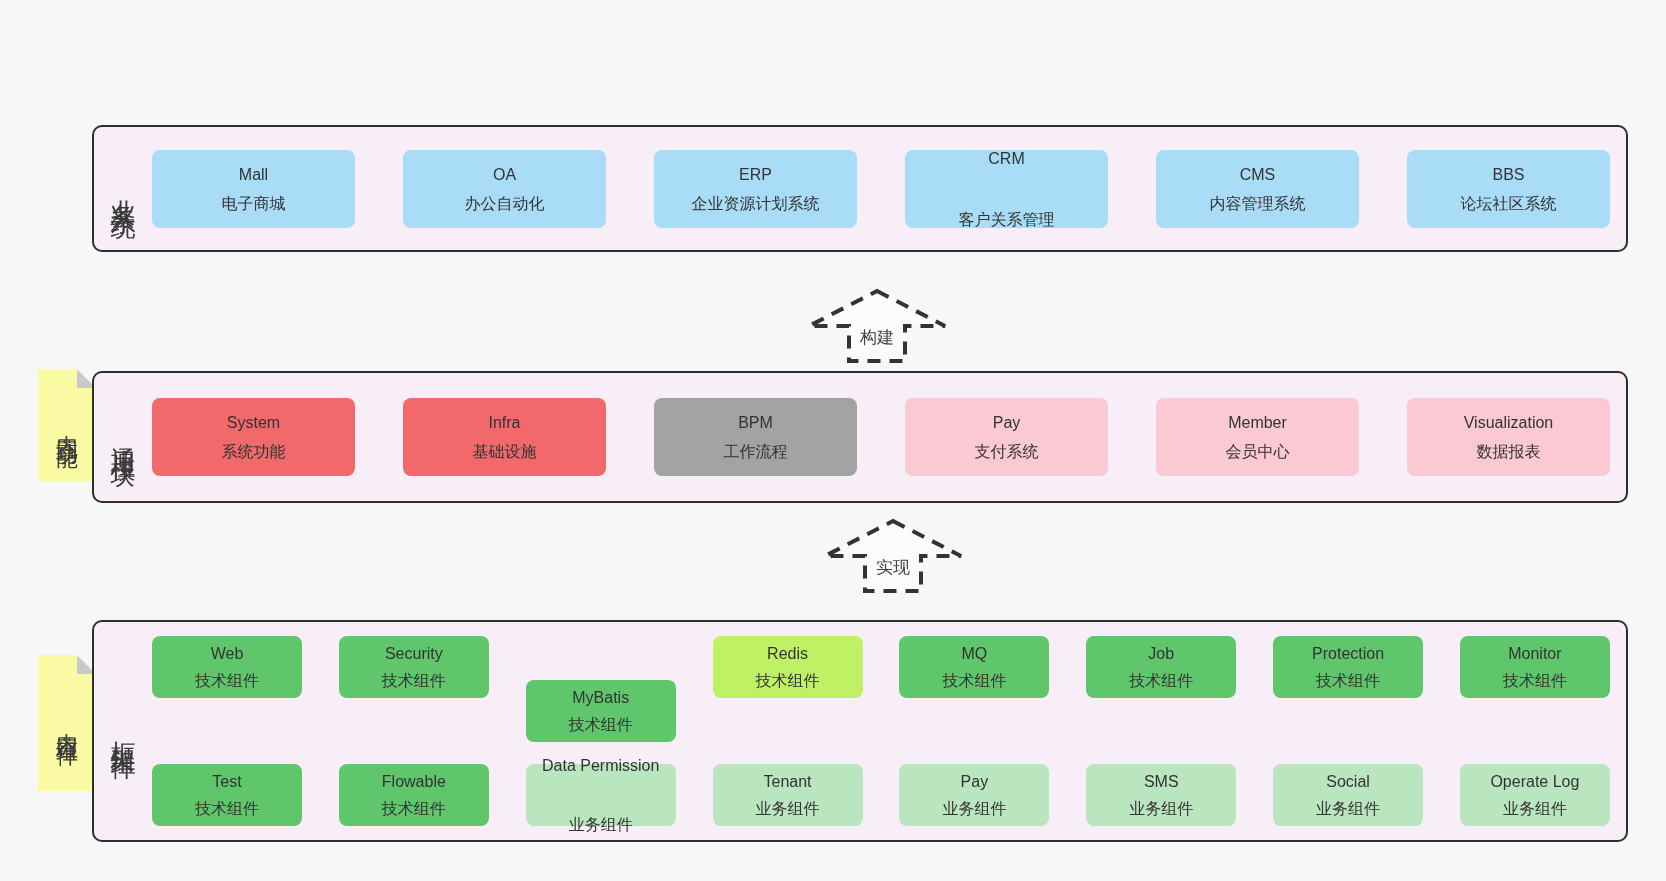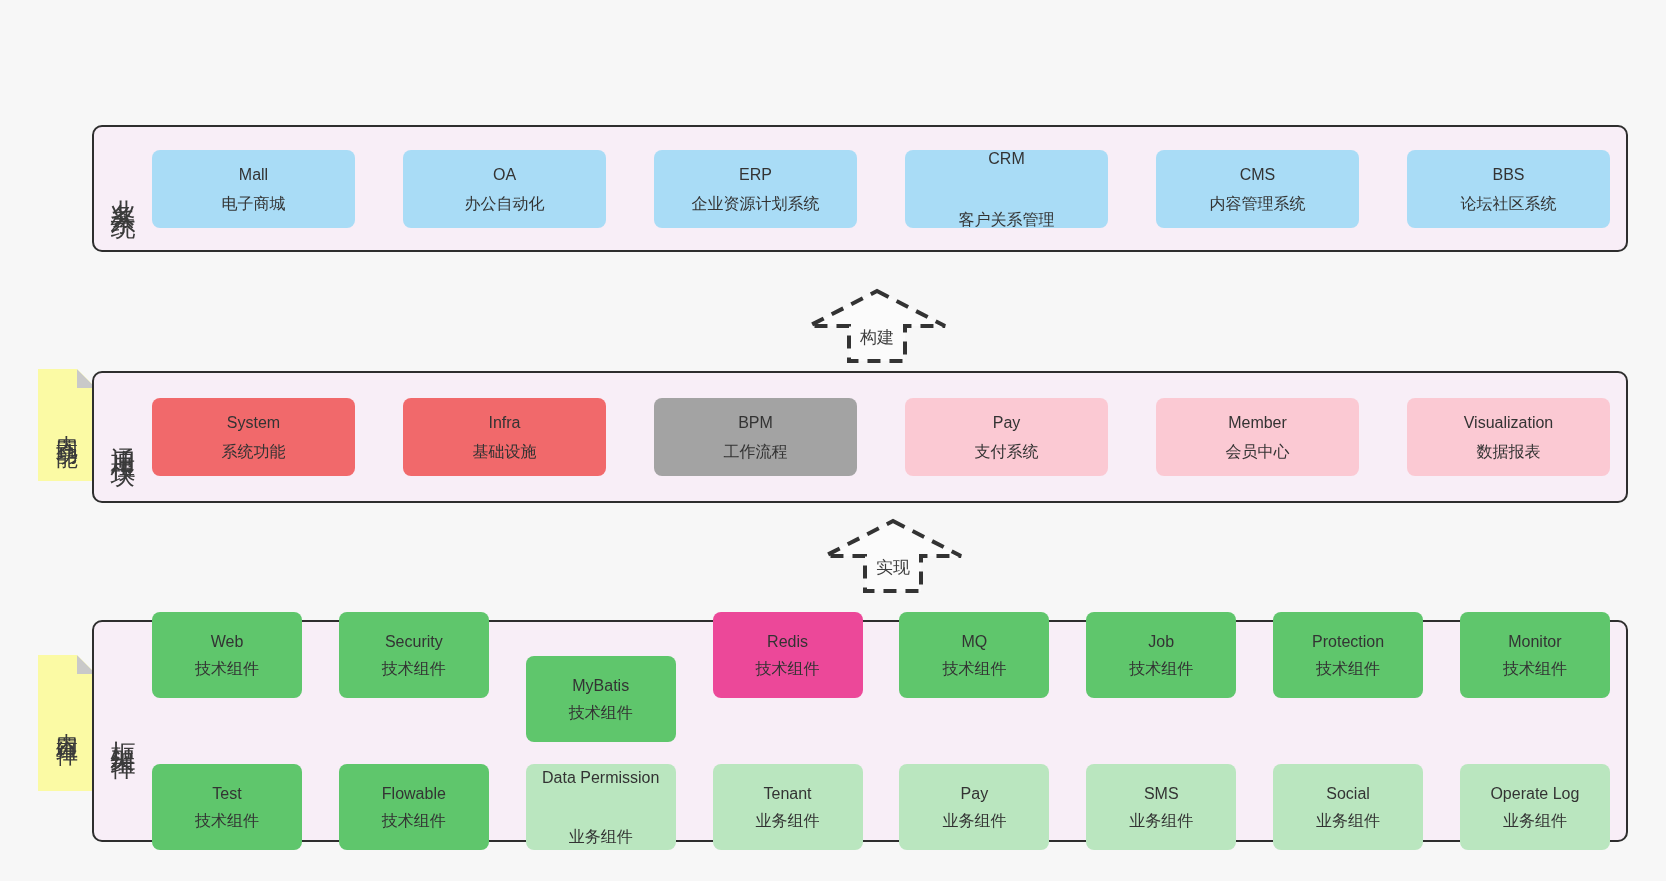--- a/index.html
+++ b/index.html
@@ -29,21 +29,21 @@
 
   .band-content{flex:1;display:flex;flex-direction:column;justify-content:center;gap:22px;padding-right:16px;}
   .row{display:flex;justify-content:space-between;}
 
   .box{
     border-radius:8px;box-sizing:border-box;
     display:flex;flex-direction:column;align-items:center;justify-content:center;
     text-align:center;font-size:16px;line-height:29px;color:#333;
   }
   .band-0 .box,.band-1 .box{width:203px;height:78px;}
-  .band-2 .box{width:150px;height:86px;line-height:27px;}
+  .band-2 .box{width:150px;height:62px;line-height:27px;}
 
   
   .sticky{
     position:absolute;left:38px;width:58px;z-index:0;
     display:flex;align-items:center;justify-content:center;
     clip-path:polygon(0 0,calc(100% - 19px) 0,100% 19px,100% 100%,0 100%);
   }
   .sticky-1{top:369px;height:112px;}
   .sticky-2{top:655px;height:136px;}
   .sticky .fold{
@@ -156,21 +156,21 @@
             <div class="box-line2">技术组件</div>
           </div>
           <div class="box" style="background: rgb(95, 198, 108);">
             <div class="box-line1">Security</div>
             <div class="box-line2">技术组件</div>
           </div>
           <div class="box" style="background: rgb(95, 198, 108); margin-top: 44px;">
             <div class="box-line1">MyBatis</div>
             <div class="box-line2">技术组件</div>
           </div>
-          <div class="box" style="background: #ec4899; text-align: right;">
+          <div class="box" style="background: #bef264; text-align: right;">
             <div class="box-line1">Redis</div>
             <div class="box-line2">技术组件</div>
           </div>
           <div class="box" style="background: rgb(95, 198, 108);">
             <div class="box-line1">MQ</div>
             <div class="box-line2">技术组件</div>
           </div>
           <div class="box" style="background: rgb(95, 198, 108);">
             <div class="box-line1">Job</div>
             <div class="box-line2">技术组件</div>

